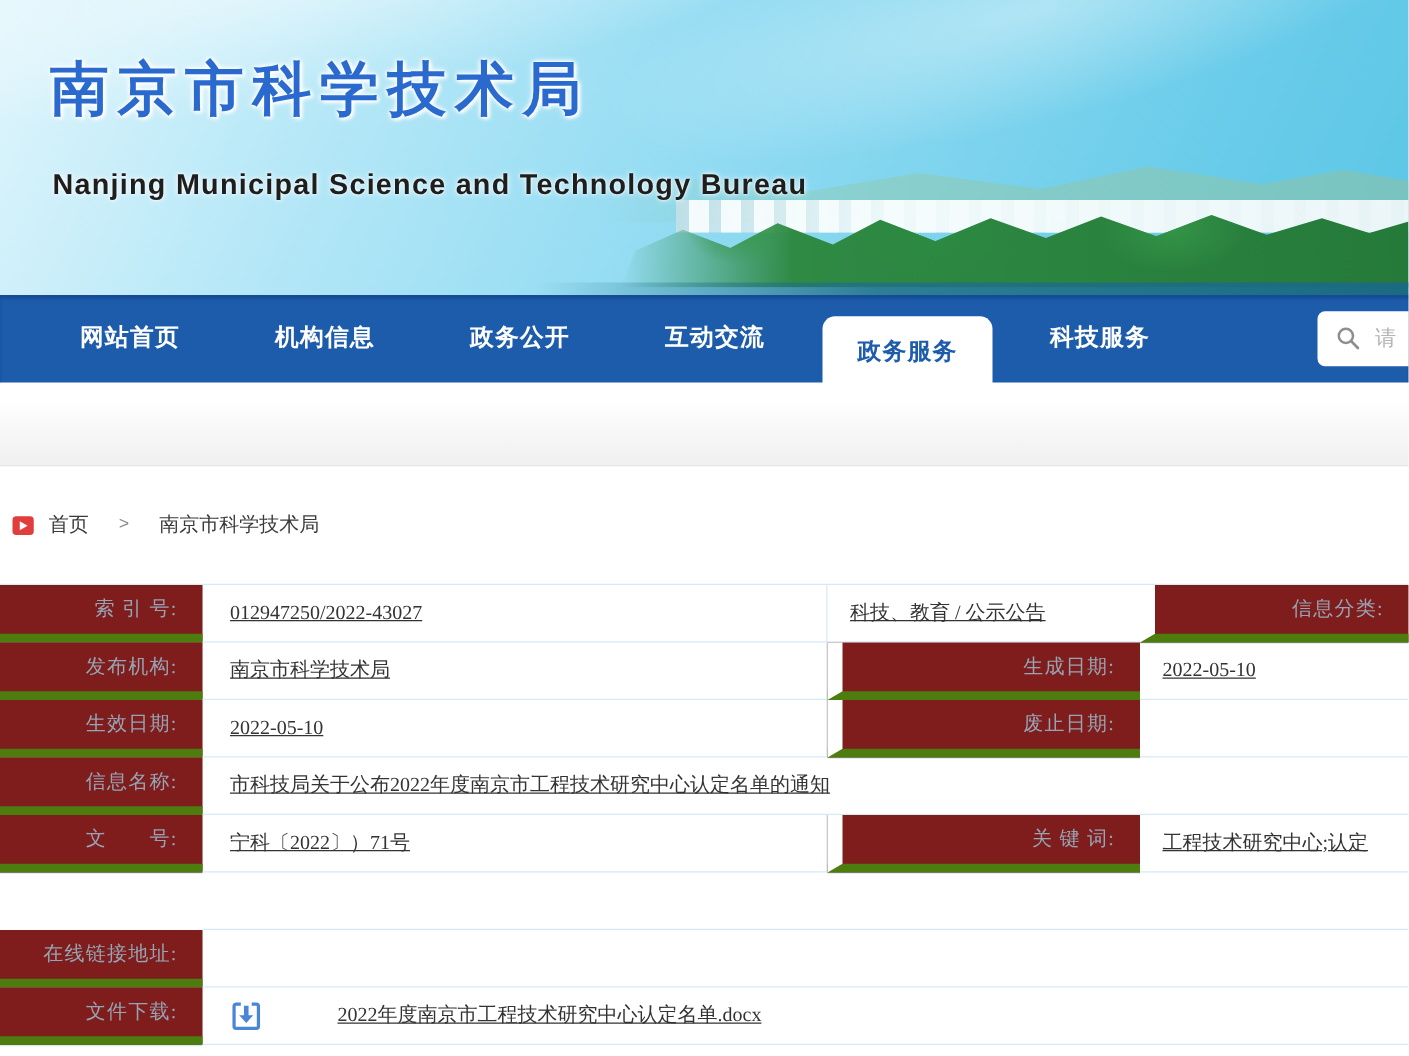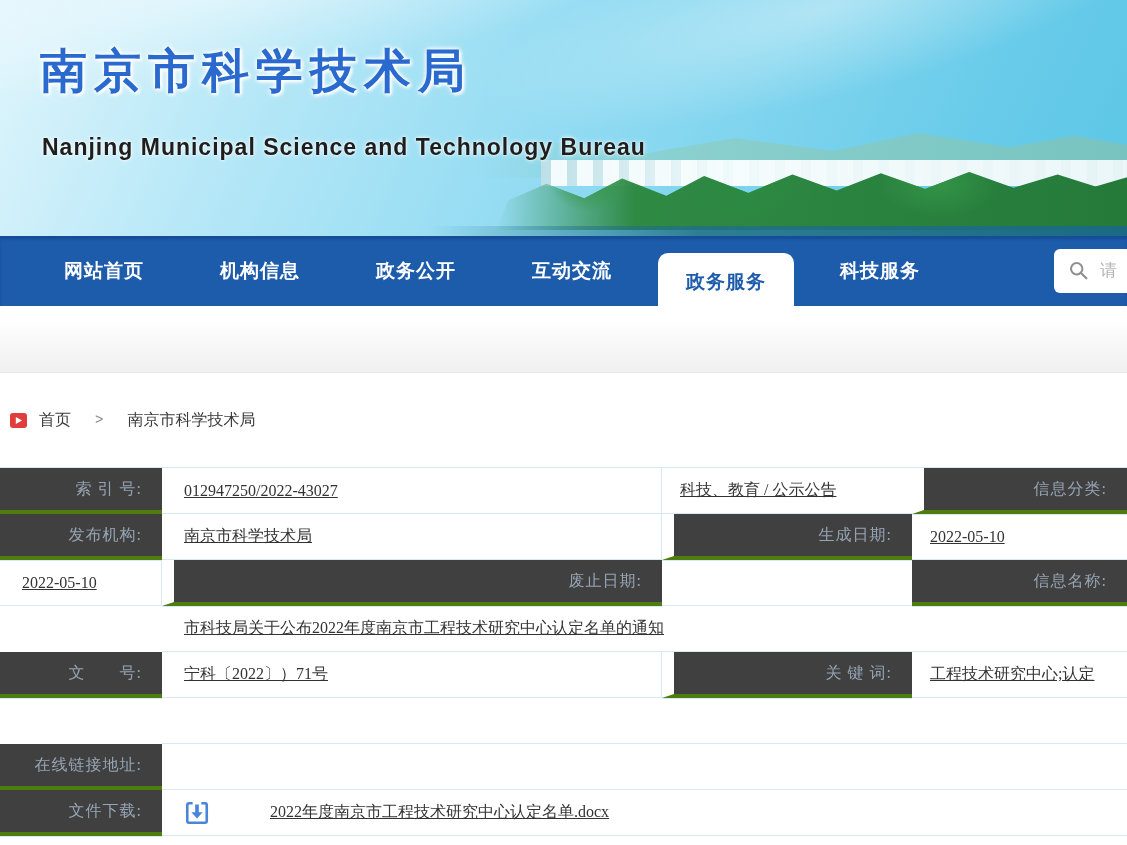--- a/index.html
+++ b/index.html
@@ -63,22 +63,22 @@
     display:flex; align-items:center; justify-content:center; margin-right:12px; }
   .crumb-icon svg { display:block; }
   .crumb-link { cursor:pointer; }
   .crumb-sep { margin:0 24px; color:#888; font-size:14px; }
 
   
   .info-table { display:grid; grid-template-columns:162px 500px 250px 1fr; grid-auto-rows:46px;
     width:100%; border-top:1px solid #d8e9f5;
     font-family:"Liberation Serif","DejaVu Serif",serif; font-size:16px; }
   .cell { border-bottom:1px solid #d8e9f5; display:flex; align-items:center; overflow:hidden; white-space:nowrap; }
-  .lbl { background:#404040; color:#96a4b4; justify-content:flex-end; padding-right:20px;
-    border-bottom:4px solid #4d7c0f; box-shadow:0 1px 0 #d8e9f5; letter-spacing:1px; }
+  .lbl { background:#7f1d1d; color:#96a4b4; justify-content:flex-end; padding-right:20px;
+    border-bottom:7px solid #4d7c0f; box-shadow:0 1px 0 #d8e9f5; letter-spacing:1px; }
   .val { color:#333333; padding-left:22px;text-decoration:underline; }
   .val1 { border-right:1px solid #d8e9f5; }
   .lbl2 { border-left:12px solid #ffffff; }
   .val2 { padding-left:18px; }
   .span-val { grid-column:2 / 5; }
   .dl-icon { display:inline-flex; margin-left:0; cursor:pointer; }
   .dl-link { color:#333; margin-left:60px; cursor:pointer; text-decoration:none; }
 </style>
 </head>
 <body>
@@ -130,20 +130,21 @@
     <div class="cell lbl">索 引 号:</div>
     <div class="cell val val1">012947250/2022-43027</div>
     <div class="cell val val2">科技、教育 / 公示公告</div>
     <div class="cell lbl lbl2">信息分类:</div>
 
     <div class="cell lbl">发布机构:</div>
     <div class="cell val val1">南京市科学技术局</div>
     <div class="cell lbl lbl2">生成日期:</div>
     <div class="cell val val2">2022-05-10</div>
 
+    <div class="cell lbl">生效日期:</div>
     <div class="cell val val1">2022-05-10</div>
     <div class="cell lbl lbl2">废止日期:</div>
     <div class="cell val val2"></div>
 
     <div class="cell lbl">信息名称:</div>
     <div class="cell val span-val">市科技局关于公布2022年度南京市工程技术研究中心认定名单的通知</div>
 
     <div class="cell lbl">文　　号:</div>
     <div class="cell val val1">宁科〔2022〕）71号</div>
     <div class="cell lbl lbl2">关 键 词:</div>

